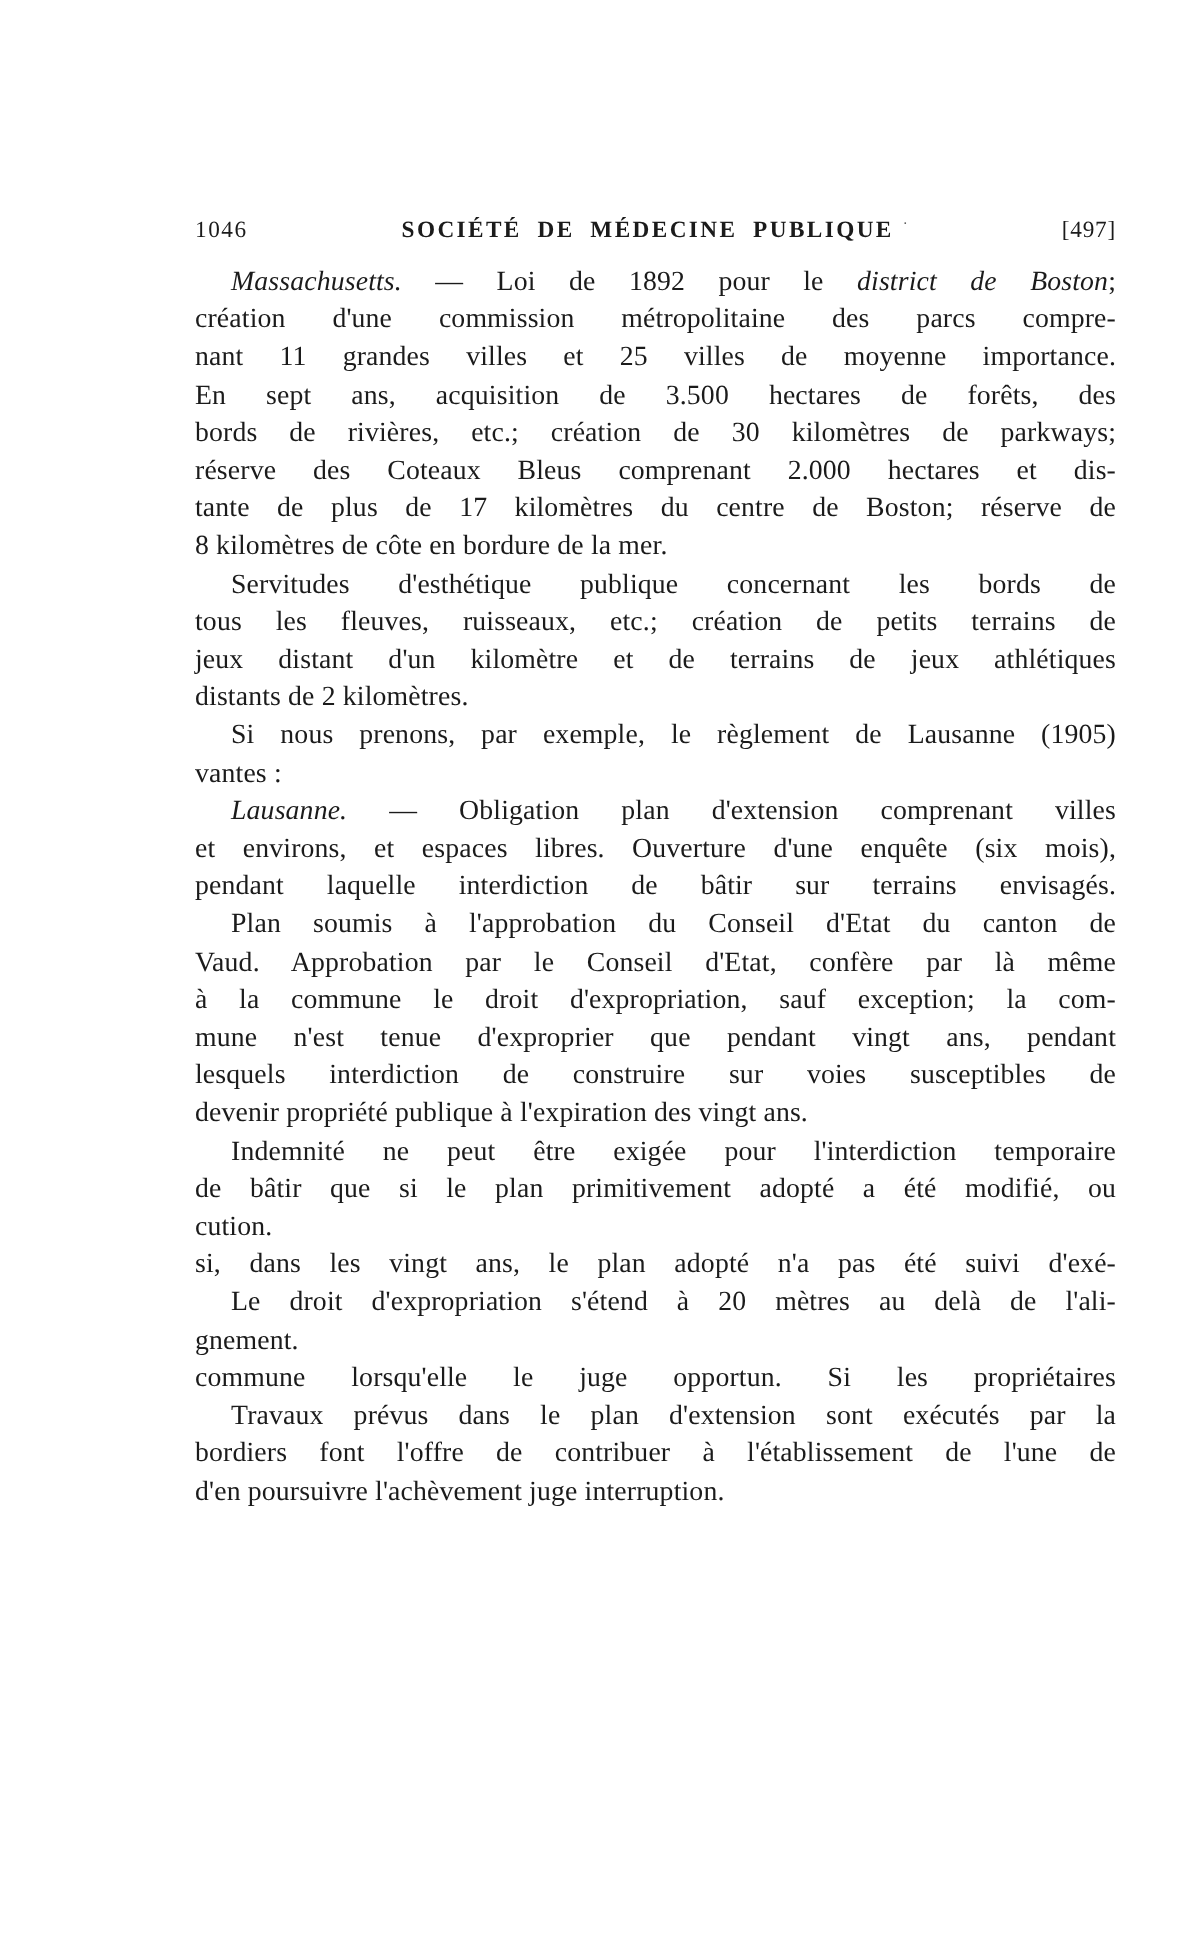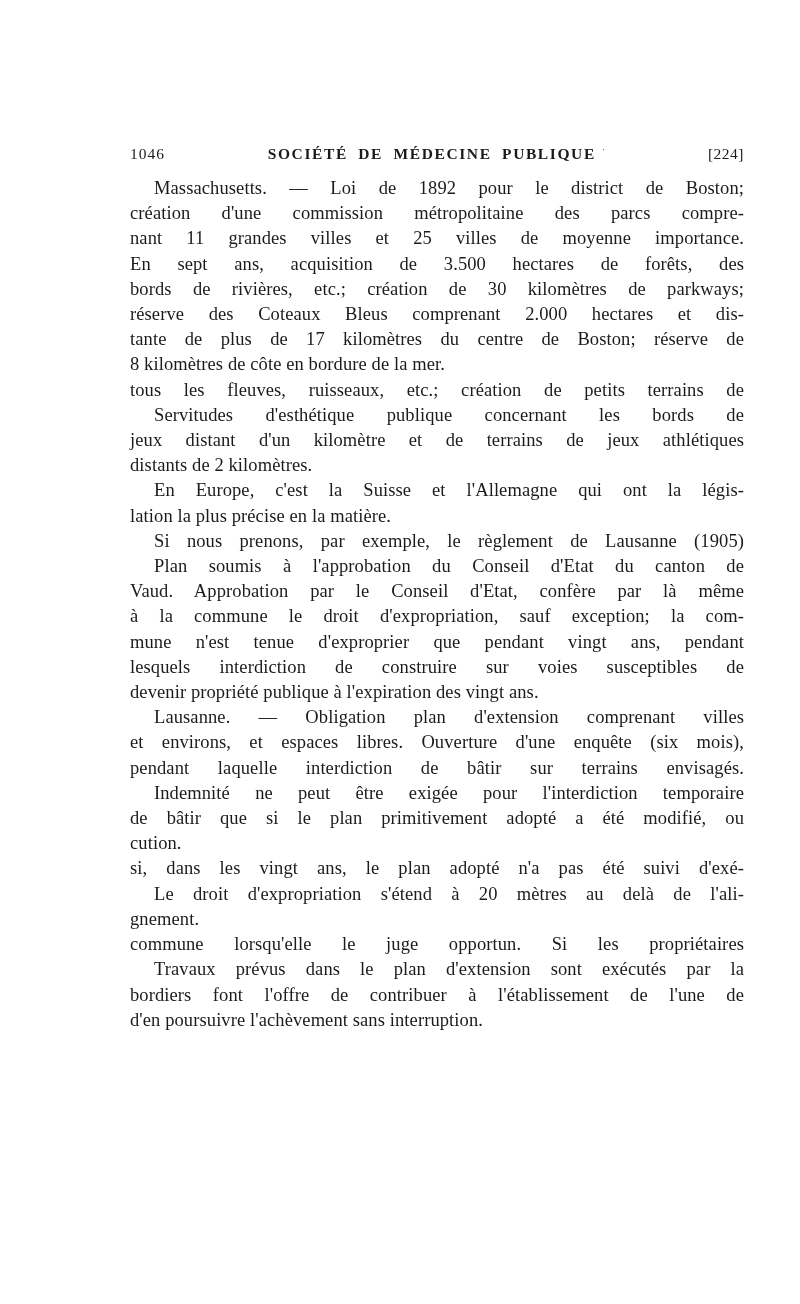--- a/index.html
+++ b/index.html
@@ -63,83 +63,81 @@
     white-space: normal;
     letter-spacing: 0.1px;
   }
   .line.end {
     text-align-last: left;
   }
   .line.first {
     text-indent: 24px;
   }
   .it {
+    font-style: italic;
   }
 </style>
 </head>
 <body>
 
 <div class="page">
 
   <div class="running-header">
     <span class="hdr-page-num">1046</span>
     <span class="hdr-title-wrap">
       <span class="hdr-title">SOCIÉTÉ DE MÉDECINE PUBLIQUE</span><span class="hdr-speck">·</span>
     </span>
-    <span class="hdr-ref">[224]</span>
+    <span class="hdr-ref">[497]</span>
   </div>
 
   <div class="doc-body">
       <div class="paragraph">
         <div class="line first"><span class="it">Massachusetts.</span><span class=""> — Loi de 1892 pour le </span><span class="it">district de Boston</span><span class="">;</span></div>
         <div class="line"><span class="">création d'une commission métropolitaine des parcs compre-</span></div>
         <div class="line"><span class="">nant 11 grandes villes et 25 villes de moyenne importance.</span></div>
         <div class="line"><span class="">En sept ans, acquisition de 3.500 hectares de forêts, des</span></div>
         <div class="line"><span class="">bords de rivières, etc.; création de 30 kilomètres de parkways;</span></div>
         <div class="line"><span class="">réserve des Coteaux Bleus comprenant 2.000 hectares et dis-</span></div>
         <div class="line"><span class="">tante de plus de 17 kilomètres du centre de Boston; réserve de</span></div>
         <div class="line end"><span class="">8 kilomètres de côte en bordure de la mer.</span></div>
       </div>
       <div class="paragraph">
+        <div class="line first"><span class="">Servitudes d'esthétique publique concernant les bords de</span></div>
         <div class="line"><span class="">tous les fleuves, ruisseaux, etc.; création de petits terrains de</span></div>
-        <div class="line first"><span class="">Servitudes d'esthétique publique concernant les bords de</span></div>
         <div class="line"><span class="">jeux distant d'un kilomètre et de terrains de jeux athlétiques</span></div>
         <div class="line end"><span class="">distants de 2 kilomètres.</span></div>
       </div>
       <div class="paragraph">
-        <div class="line first"><span class="">En Europe, c'est la Suisse et l'Allemagne qui ont la légis-</span></div>
-        <div class="line end"><span class="">lation la plus précise en la matière.</span></div>
+        <div class="line first"><span class="">Si nous prenons, par exemple, le règlement de Lausanne (1905)</span></div>
+        <div class="line end"><span class="">vantes :</span></div>
       </div>
       <div class="paragraph">
-        <div class="line first"><span class="">Si nous prenons, par exemple, le règlement de Lausanne (1905)</span></div>
+        <div class="line first"><span class="it">Lausanne.</span><span class=""> — Obligation plan d'extension comprenant villes</span></div>
+        <div class="line"><span class="">et environs, et espaces libres. Ouverture d'une enquête (six mois),</span></div>
+        <div class="line"><span class="">pendant laquelle interdiction de bâtir sur terrains envisagés.</span></div>
       </div>
       <div class="paragraph">
         <div class="line first"><span class="">Plan soumis à l'approbation du Conseil d'Etat du canton de</span></div>
         <div class="line"><span class="">Vaud. Approbation par le Conseil d'Etat, confère par là même</span></div>
         <div class="line"><span class="">à la commune le droit d'expropriation, sauf exception; la com-</span></div>
         <div class="line"><span class="">mune n'est tenue d'exproprier que pendant vingt ans, pendant</span></div>
         <div class="line"><span class="">lesquels interdiction de construire sur voies susceptibles de</span></div>
         <div class="line end"><span class="">devenir propriété publique à l'expiration des vingt ans.</span></div>
-      </div>
-      <div class="paragraph">
-        <div class="line first"><span class="it">Lausanne.</span><span class=""> — Obligation plan d'extension comprenant villes</span></div>
-        <div class="line"><span class="">et environs, et espaces libres. Ouverture d'une enquête (six mois),</span></div>
-        <div class="line"><span class="">pendant laquelle interdiction de bâtir sur terrains envisagés.</span></div>
       </div>
       <div class="paragraph">
         <div class="line first"><span class="">Indemnité ne peut être exigée pour l'interdiction temporaire</span></div>
         <div class="line"><span class="">de bâtir que si le plan primitivement adopté a été modifié, ou</span></div>
         <div class="line end"><span class="">cution.</span></div>
         <div class="line"><span class="">si, dans les vingt ans, le plan adopté n'a pas été suivi d'exé-</span></div>
       </div>
       <div class="paragraph">
         <div class="line first"><span class="">Le droit d'expropriation s'étend à 20 mètres au delà de l'ali-</span></div>
         <div class="line end"><span class="">gnement.</span></div>
       </div>
       <div class="paragraph">
         <div class="line"><span class="">commune lorsqu'elle le juge opportun. Si les propriétaires</span></div>
         <div class="line first"><span class="">Travaux prévus dans le plan d'extension sont exécutés par la</span></div>
         <div class="line"><span class="">bordiers font l'offre de contribuer à l'établissement de l'une de</span></div>
-        <div class="line end"><span class="">d'en poursuivre l'achèvement sans interruption.</span></div>
+        <div class="line end"><span class="">d'en poursuivre l'achèvement juge interruption.</span></div>
       </div>
     </div>
 
 </div>
 
 </body></html>

